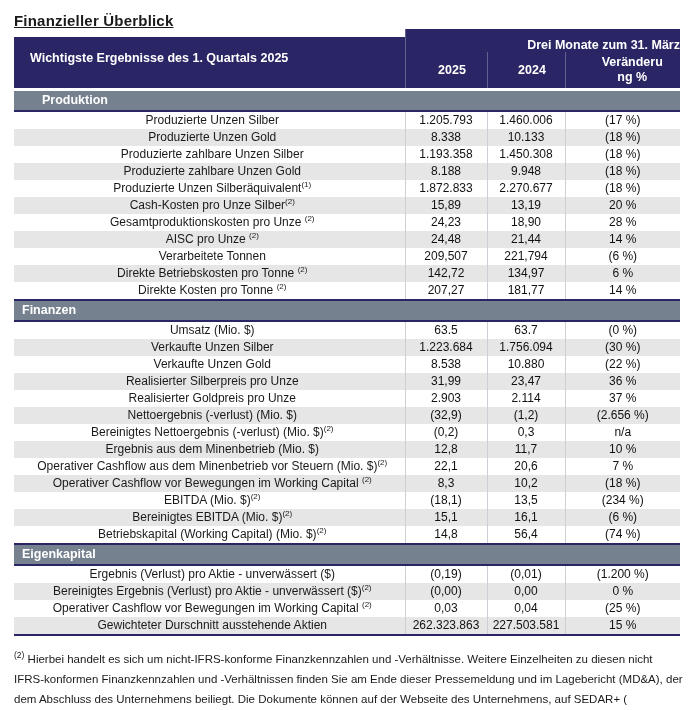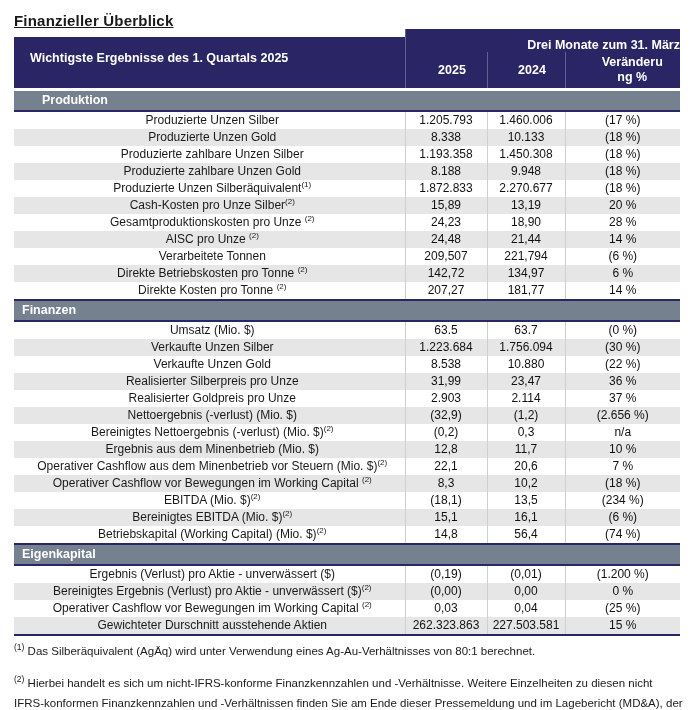--- a/index.html
+++ b/index.html
@@ -282,17 +282,16 @@
         <tr>
           <td class="label"><span>Gewichteter Durschnitt ausstehende Aktien</span></td>
           <td class="val">262.323.863</td>
           <td class="val">227.503.581</td>
           <td class="chg">15 %</td>
         </tr>
       </tbody>
     </table>
 
   <div class="footnotes">
-    <p class="fn fn1"><sup>(1)</sup><span> Das Silberäquivalent (AgÄq) wird unter Verwendung eines Ag-Au-Verhältnisses von 80:1 berechnet.</span></p>
     <p class="fn fn2"><sup>(2)</sup><span> Hierbei handelt es sich um nicht-IFRS-konforme Finanzkennzahlen und -Verhältnisse. Weitere Einzelheiten zu diesen nicht IFRS-konformen Finanzkennzahlen und -Verhältnissen finden Sie am Ende dieser Pressemeldung und im Lagebericht (MD&amp;A), der dem Abschluss des Unternehmens beiliegt. Die Dokumente können auf der Webseite des Unternehmens, auf SEDAR+ (</span></p>
   </div>
 
 </div>
 
 </body></html>

